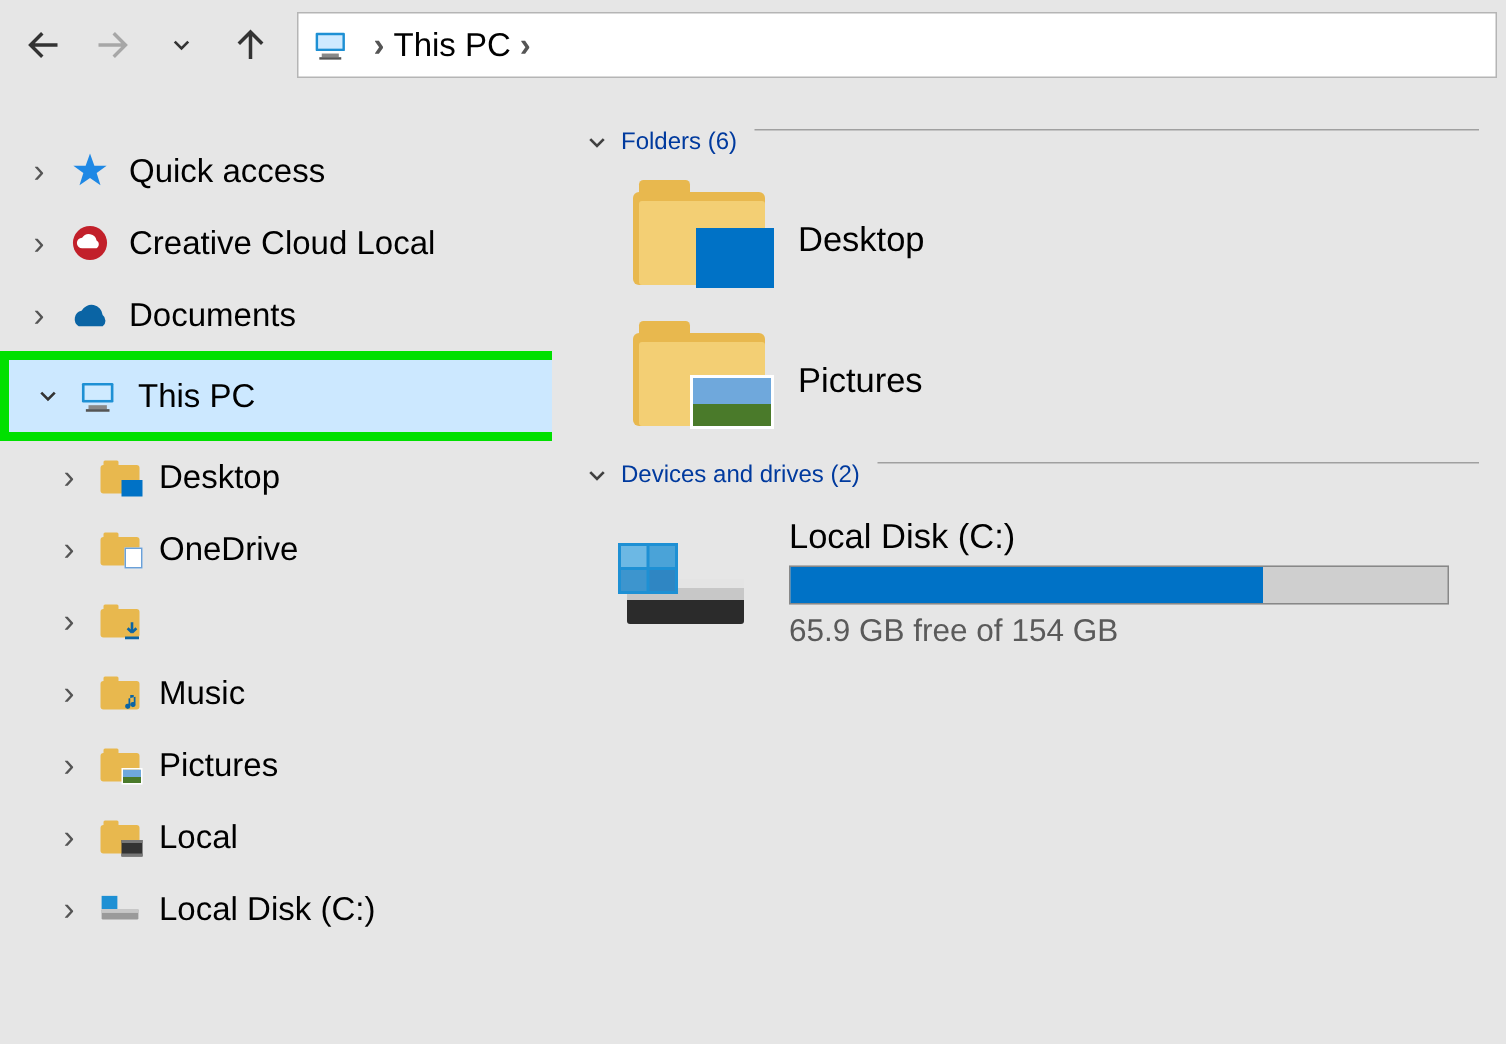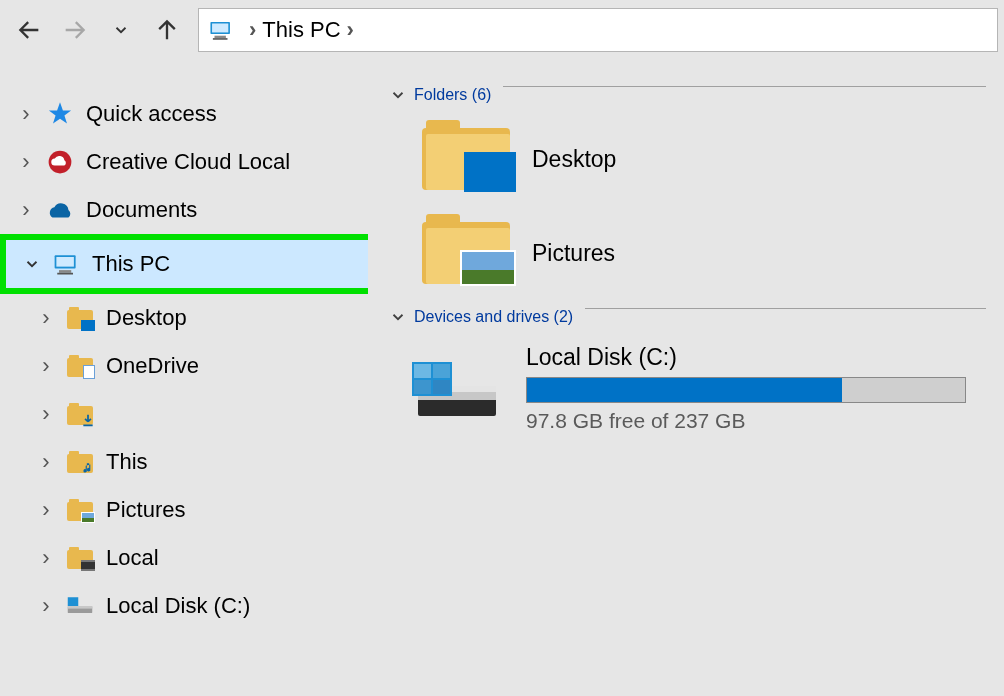--- a/index.html
+++ b/index.html
@@ -194,21 +194,21 @@
       <span class="exp">›</span>
       <span class="icon">
         <div class="sfld">
             <div class="sfld-tab"></div>
             <div class="sfld-back"></div>
           <svg class="sfld-ov" width="14" height="14" viewBox="0 0 24 24">
               <path d="M10 4v12a3 3 0 11-2-2V8l8-2v8a3 3 0 11-2-2V4z" fill="#0a64a4"></path>
             </svg>
         </div>
       </span>
-      <span>This</span>
+      <span>Music</span>
     </div>
 
     <div class="tree-row child">
       <span class="exp">›</span>
       <span class="icon">
         <div class="sfld">
             <div class="sfld-tab"></div>
             <div class="sfld-back"></div>
             <div class="sfld-ov" style="width:14px;height:11px;background:linear-gradient(#6fa8dc 0 55%,#4a7a2a 55% 100%);border:1px solid #fff;"></div>
           </div>
@@ -298,18 +298,18 @@
           <rect x="21" y="8" width="17" height="14" fill="#4aa3d8"></rect>
           <rect x="2" y="24" width="17" height="14" fill="#3d95ce"></rect>
           <rect x="21" y="24" width="17" height="14" fill="#2f86c3"></rect>
         </svg>
       </div>
       <div class="drive-info">
         <span class="name">Local Disk (C:)</span>
         <div class="bar">
           <div class="fill" id="drive-fill" style="width: 72%;"></div>
         </div>
-        <span class="free">97.8 GB free of 237 GB</span>
+        <span class="free">65.9 GB free of 154 GB</span>
       </div>
     </div>
 
   </div>
 </div>
 
 </body></html>

